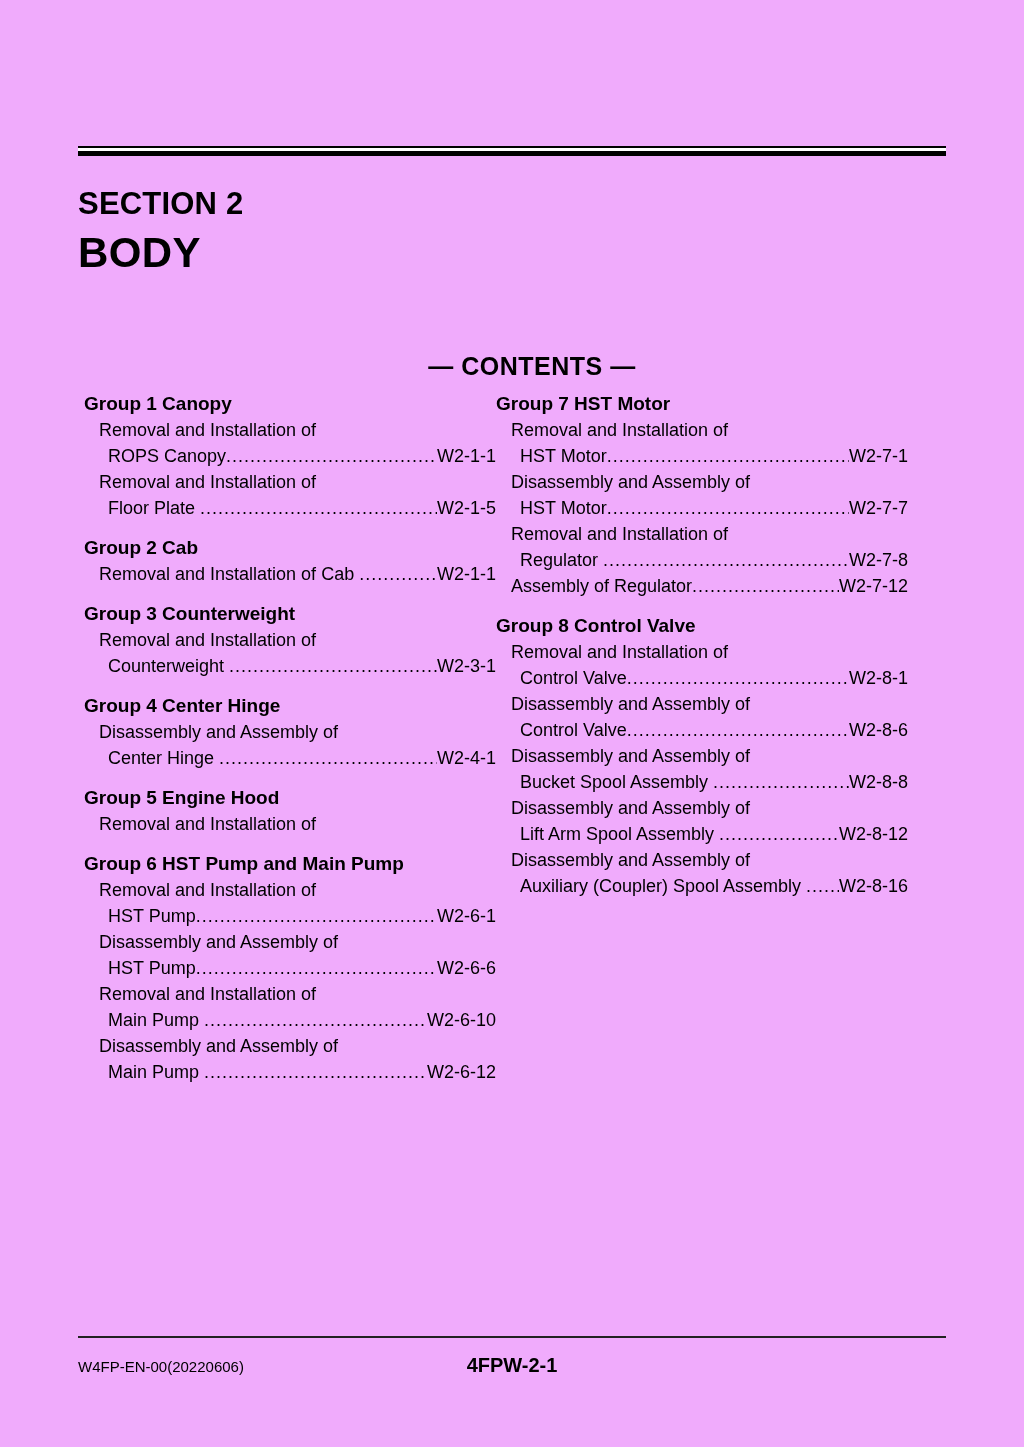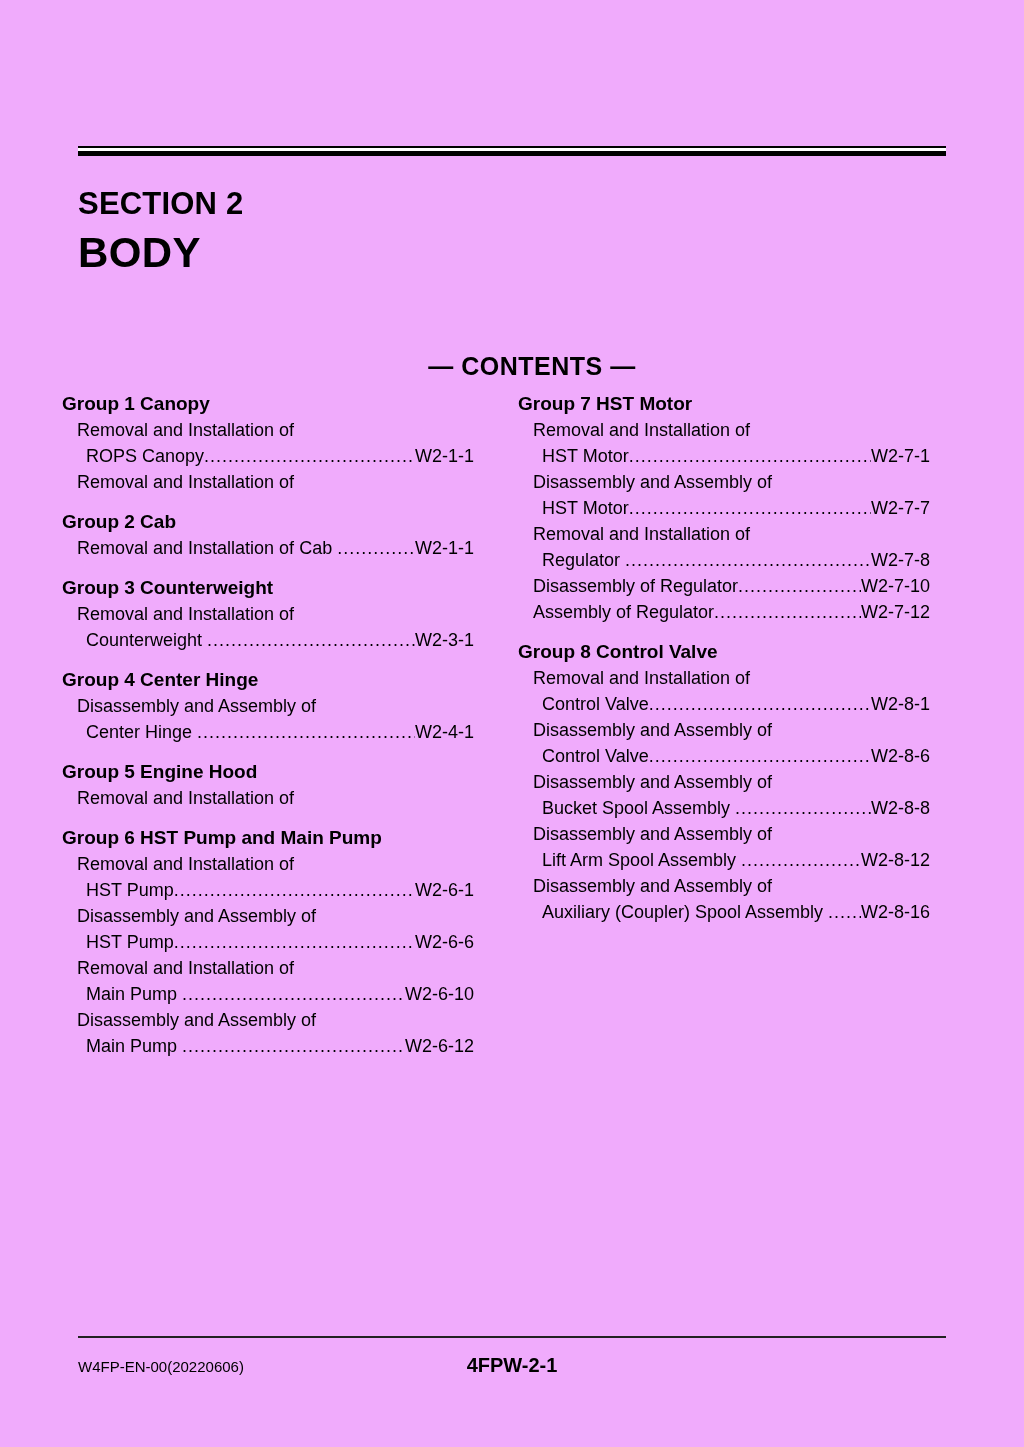--- a/index.html
+++ b/index.html
@@ -64,25 +64,24 @@
     text-align: center;
     font-size: 25px;
     font-weight: bold;
     letter-spacing: 0.5px;
     padding-left: 20px;
   }
 
   
   .toc {
     position: absolute;
-    left: 62px;
+    left: 84px;
     top: 391px;
     width: 868px;
     display: flex;
-    gap: 44px;
   }
   .toc-col {
     width: 412px;
     flex: 0 0 412px;
   }
 
   .group-block + .group-block {
     margin-top: 14px;
   }
 
@@ -183,20 +182,25 @@
     <div class="toc-col" id="toc-left">
         <div class="group-block">
           <div class="group-heading">Group 1 Canopy</div>
           <div class="entry-prefix">Removal and Installation of</div>
           <div class="entry-line indented">
             <span class="entry-title">ROPS Canopy</span>
             <span class="entry-leader"></span>
             <span class="entry-page">W2-1-1</span>
           </div>
           <div class="entry-prefix">Removal and Installation of</div>
+          <div class="entry-line indented gap">
+            <span class="entry-title">Floor Plate</span>
+            <span class="entry-leader"></span>
+            <span class="entry-page">W2-1-5</span>
+          </div>
         </div>
         <div class="group-block">
           <div class="group-heading">Group 2 Cab</div>
           <div class="entry-line gap">
             <span class="entry-title">Removal and Installation of Cab</span>
             <span class="entry-leader"></span>
             <span class="entry-page">W2-1-1</span>
           </div>
         </div>
         <div class="group-block">
@@ -264,25 +268,20 @@
             <span class="entry-leader"></span>
             <span class="entry-page">W2-7-7</span>
           </div>
           <div class="entry-prefix">Removal and Installation of</div>
           <div class="entry-line indented gap">
             <span class="entry-title">Regulator</span>
             <span class="entry-leader"></span>
             <span class="entry-page">W2-7-8</span>
           </div>
           <div class="entry-line">
-            <span class="entry-title">Disassembly of Regulator</span>
-            <span class="entry-leader"></span>
-            <span class="entry-page">W2-7-10</span>
-          </div>
-          <div class="entry-line">
             <span class="entry-title">Assembly of Regulator</span>
             <span class="entry-leader"></span>
             <span class="entry-page">W2-7-12</span>
           </div>
         </div>
         <div class="group-block">
           <div class="group-heading">Group 8 Control Valve</div>
           <div class="entry-prefix">Removal and Installation of</div>
           <div class="entry-line indented">
             <span class="entry-title">Control Valve</span>

